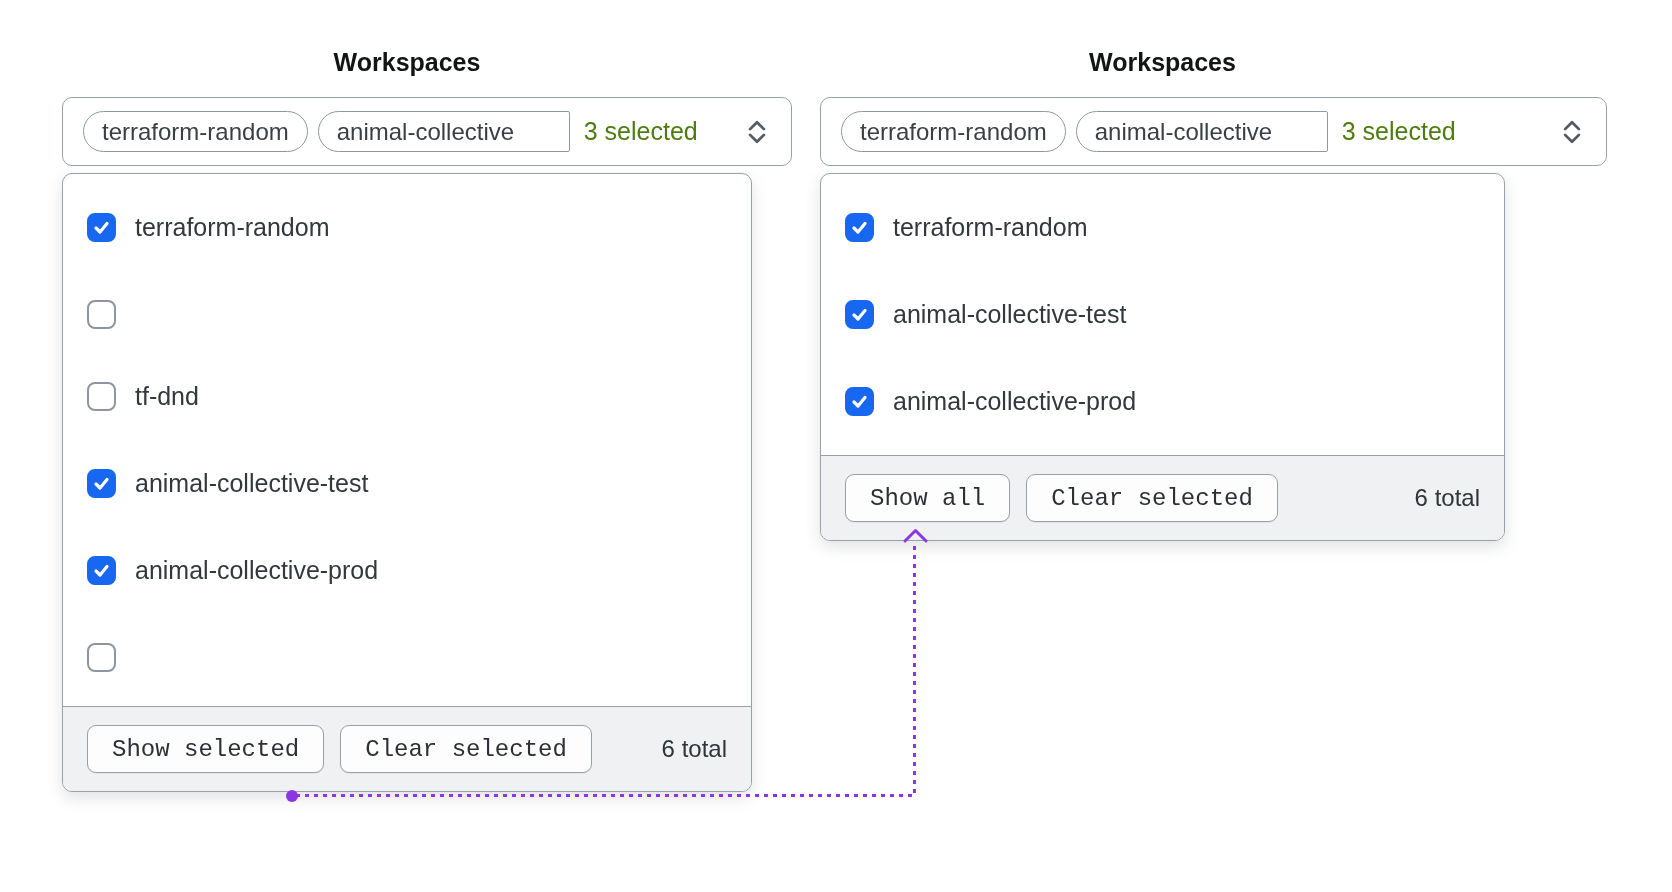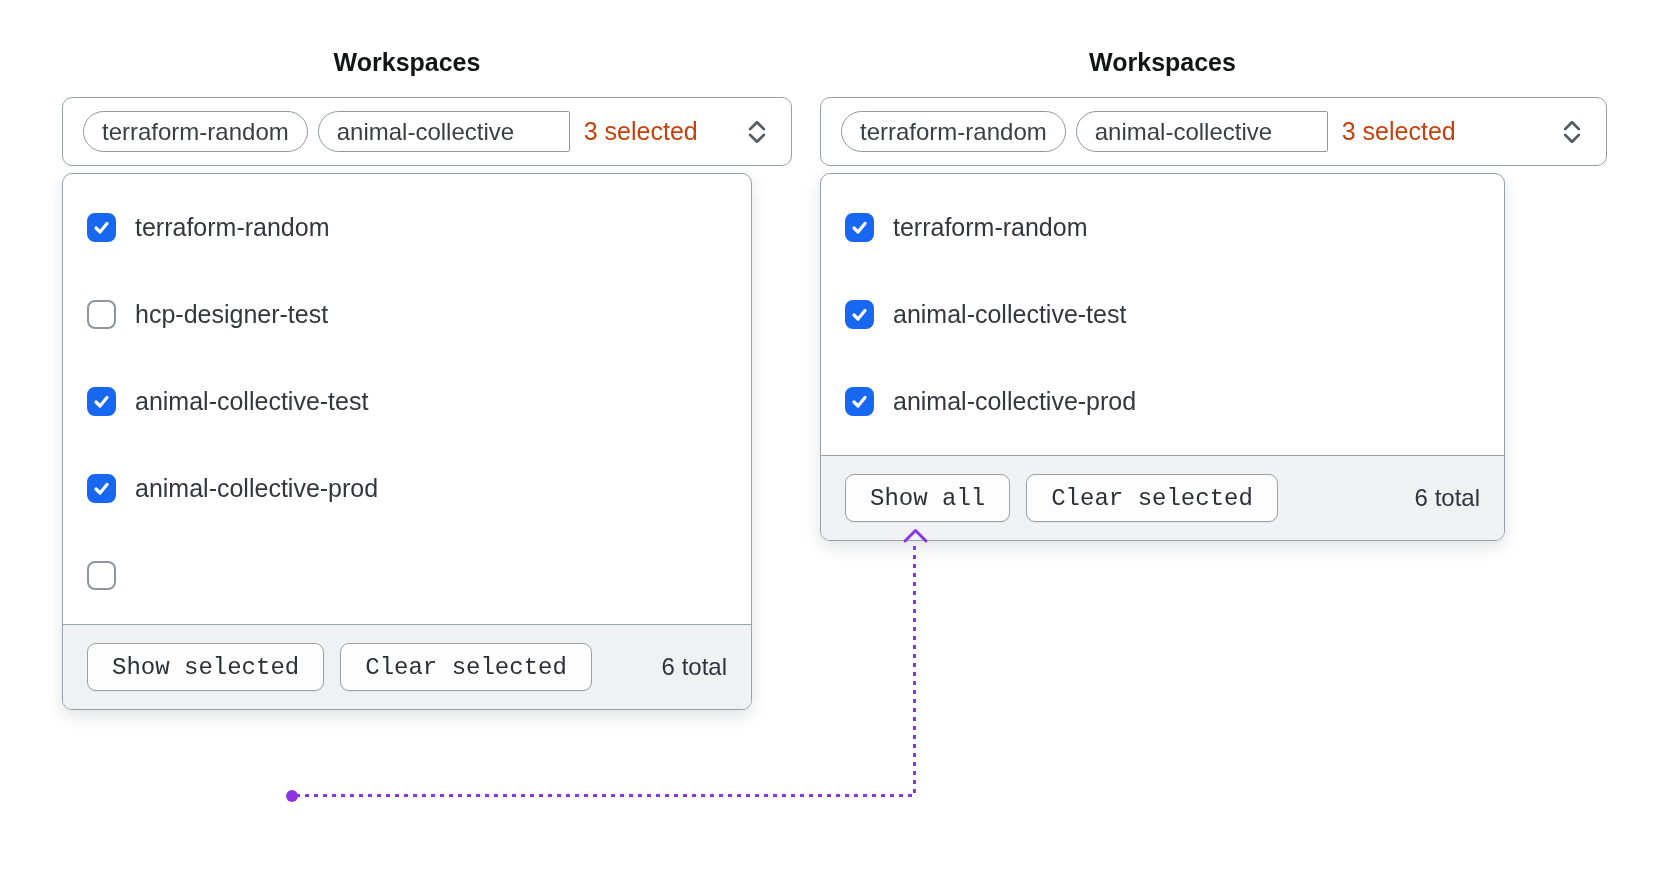--- a/index.html
+++ b/index.html
@@ -52,21 +52,21 @@
     flex: none;
   }
   .tag.clipped {
     width: 252px;
     border-radius: 21px 2px 2px 21px;
     overflow: hidden;
     padding-right: 0;
   }
   .select-summary {
     font-size: 25px;
-    color: #c2410c;
+    color: #4d7c0f;
     white-space: nowrap;
     margin-left: 4px;
   }
   .select-chevron { margin-left: auto; flex: none; display: flex; }
 
   
   .dropdown {
     margin-top: 7px;
     border: 1.5px solid #9aa0a8;
     border-radius: 10px;
@@ -190,21 +190,30 @@
         <span class="option-label">terraform-random</span>
       </li>
       <li class="option">
         <span class="checkbox">
           <span class="check-icon">
               <svg width="19" height="19" viewBox="0 0 19 19" fill="none">
                 <polyline points="4,10 8,14 15,5.5" stroke="#ffffff" stroke-width="3.2" stroke-linecap="round" stroke-linejoin="round"></polyline>
               </svg>
             </span>
         </span>
-        <span class="option-label">hcp-designer-test</span>
+      </li>
+      <li class="option">
+        <span class="checkbox">
+          <span class="check-icon">
+              <svg width="19" height="19" viewBox="0 0 19 19" fill="none">
+                <polyline points="4,10 8,14 15,5.5" stroke="#ffffff" stroke-width="3.2" stroke-linecap="round" stroke-linejoin="round"></polyline>
+              </svg>
+            </span>
+        </span>
+        <span class="option-label">tf-dnd</span>
       </li>
       <li class="option">
         <span class="checkbox checked">
           <span class="check-icon">
               <svg width="19" height="19" viewBox="0 0 19 19" fill="none">
                 <polyline points="4,10 8,14 15,5.5" stroke="#ffffff" stroke-width="3.2" stroke-linecap="round" stroke-linejoin="round"></polyline>
               </svg>
             </span>
         </span>
         <span class="option-label">animal-collective-test</span>

